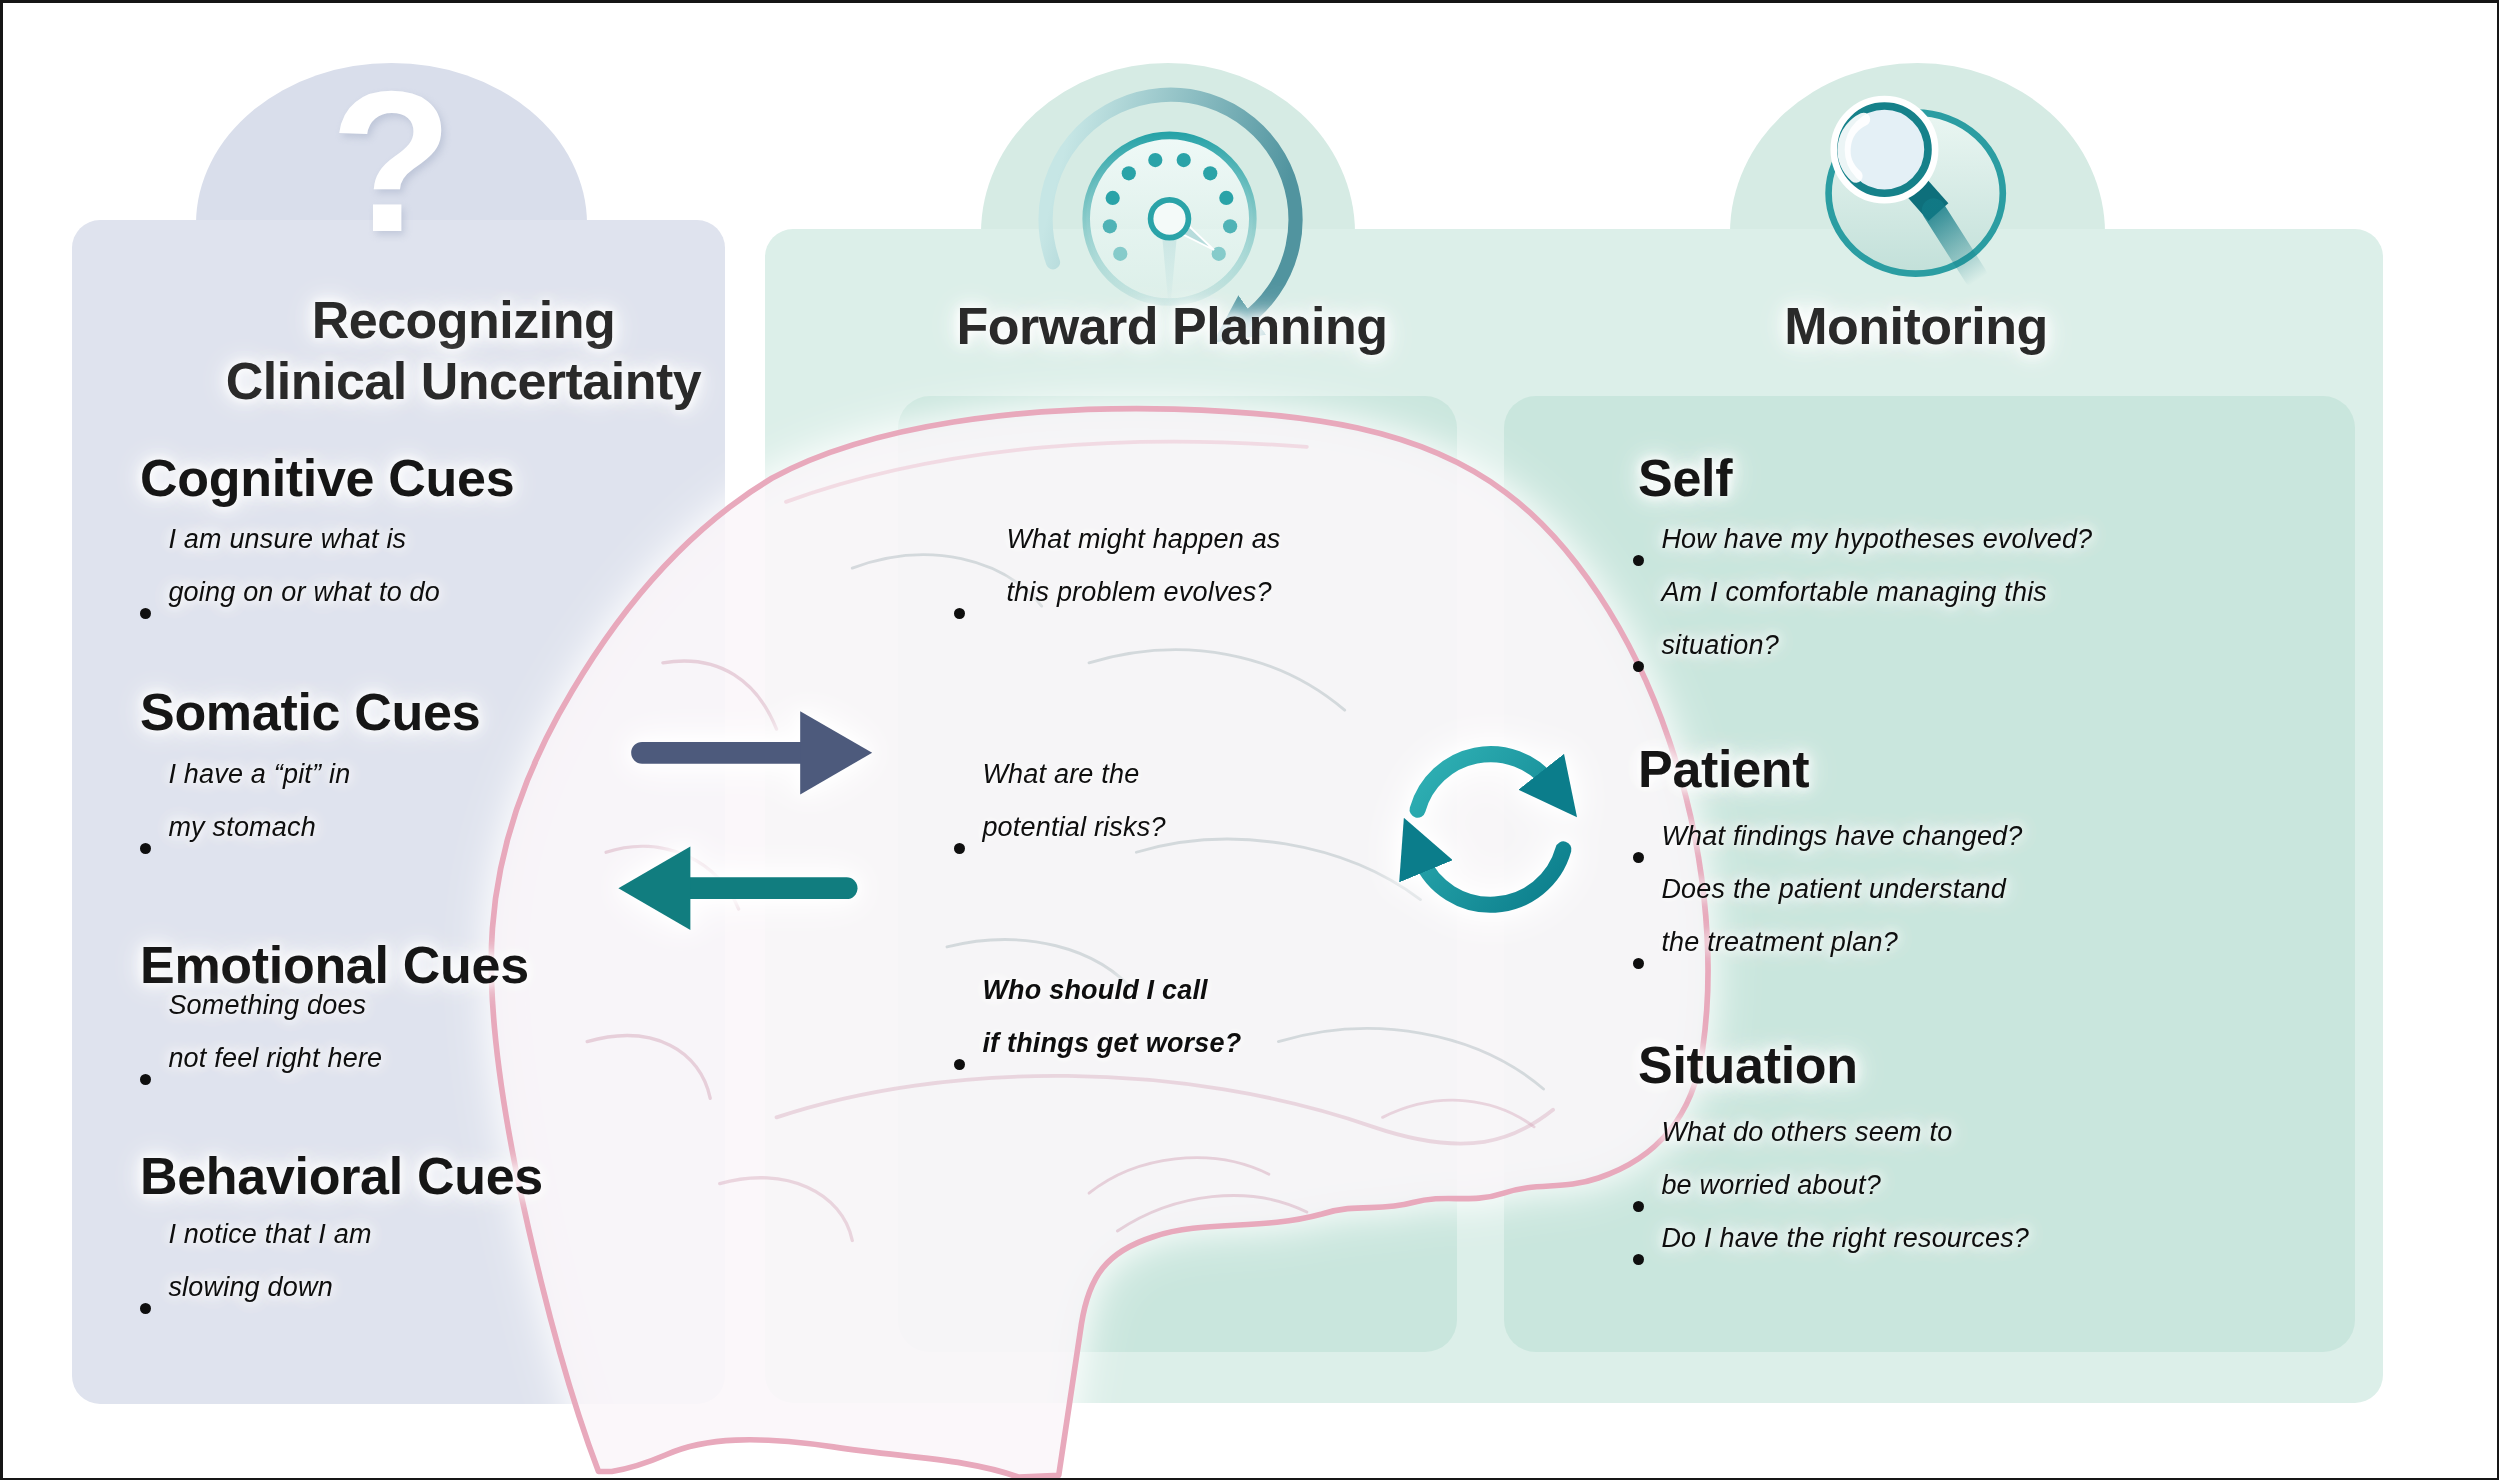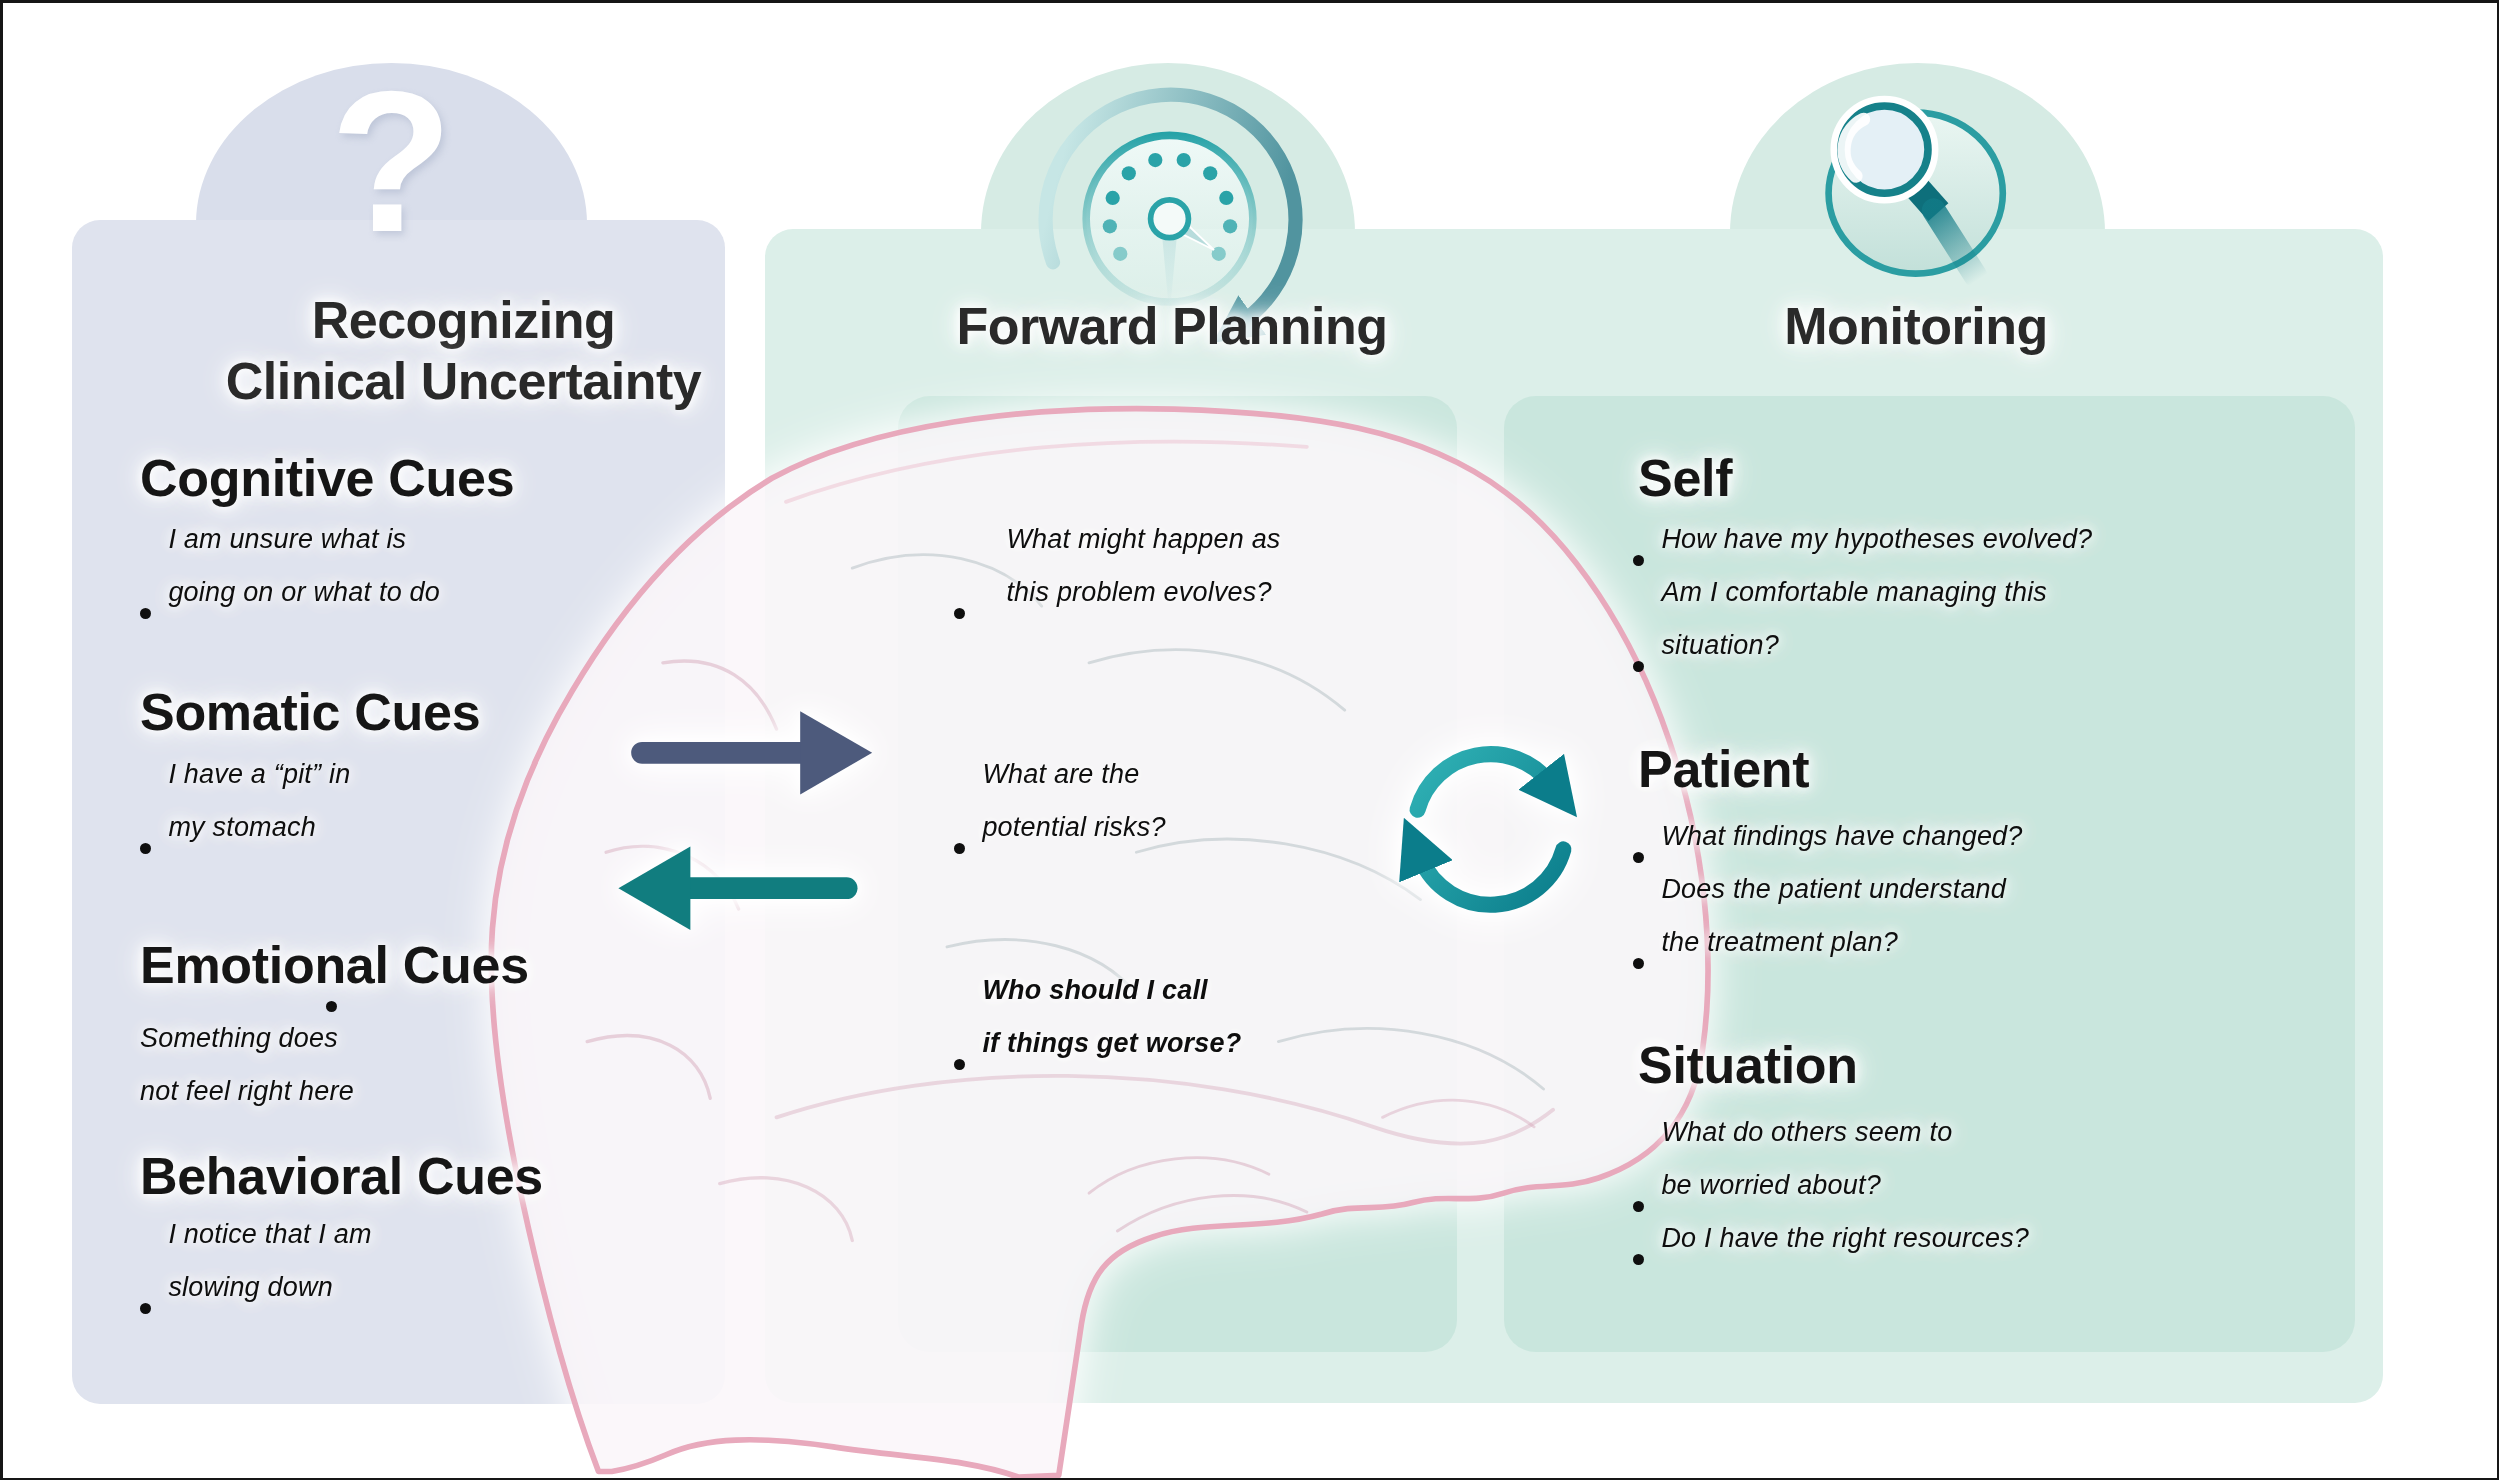--- a/index.html
+++ b/index.html
@@ -194,21 +194,21 @@
   <div class="txt heading glow" style="left:140px;top:688px;">Somatic Cues</div>
   <div class="txt bullet glow" style="left:140px;top:748px;">
     <span class="dot"></span>
     <span>
         <span class="line">I have a “pit” in</span>
         <span class="line">my stomach</span>
       </span>
   </div>
 
   <div class="txt heading glow" style="left:140px;top:922px;margin-top:19px;">Emotional Cues</div>
-  <div class="txt bullet glow" style="left:140px;top:979px;flex-direction:column;">
+  <div class="txt bullet glow" style="left:140px;top:979px;">
     <span class="dot"></span>
     <span>
         <span class="line">Something does</span>
         <span class="line">not feel right here</span>
       </span>
   </div>
 
   <div class="txt heading glow" style="left:140px;top:1152px;">Behavioral Cues</div>
   <div class="txt bullet glow" style="left:140px;top:1208px;">
     <span class="dot"></span>

